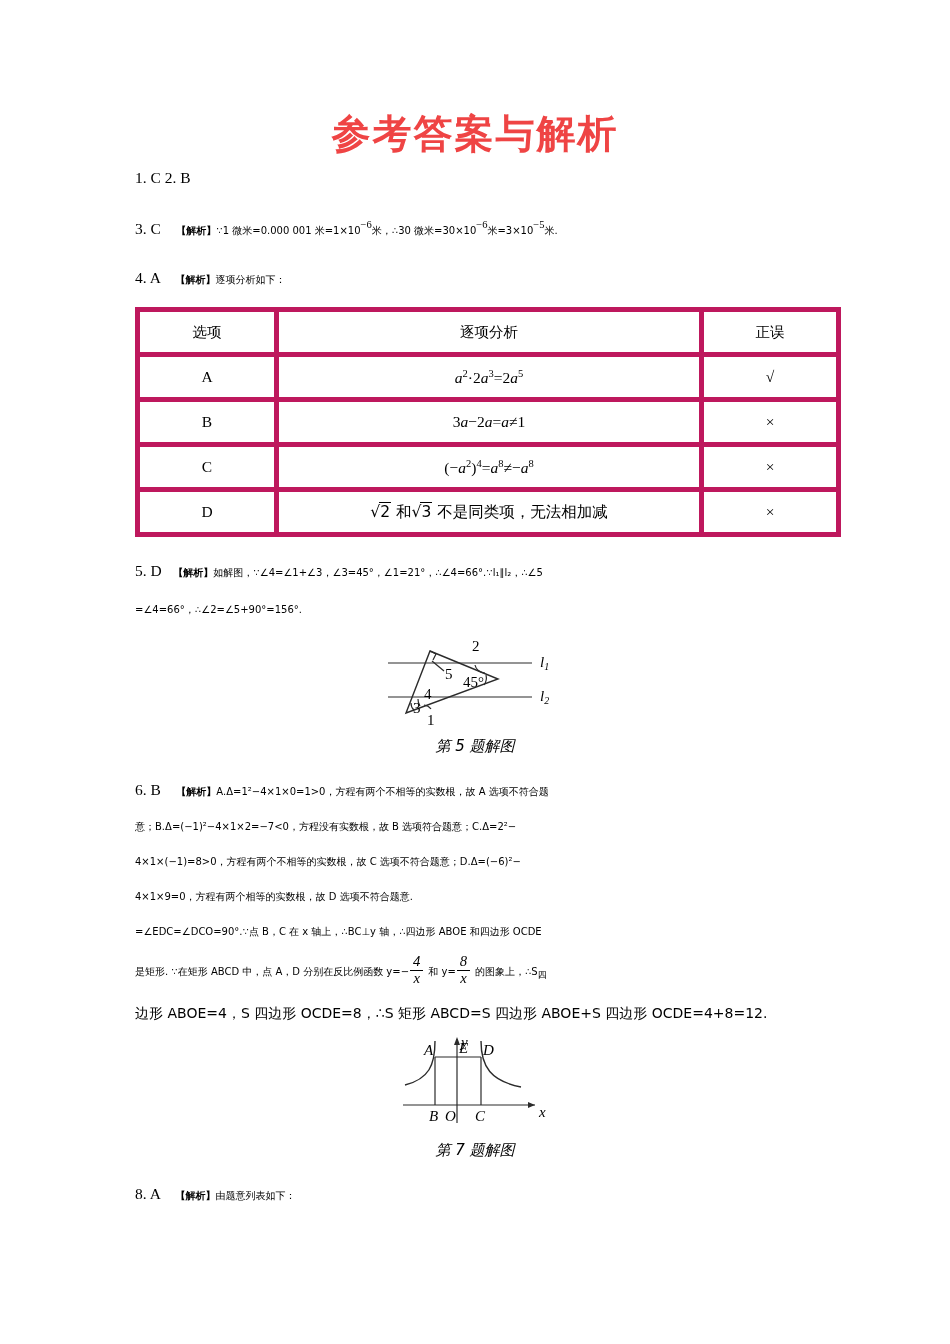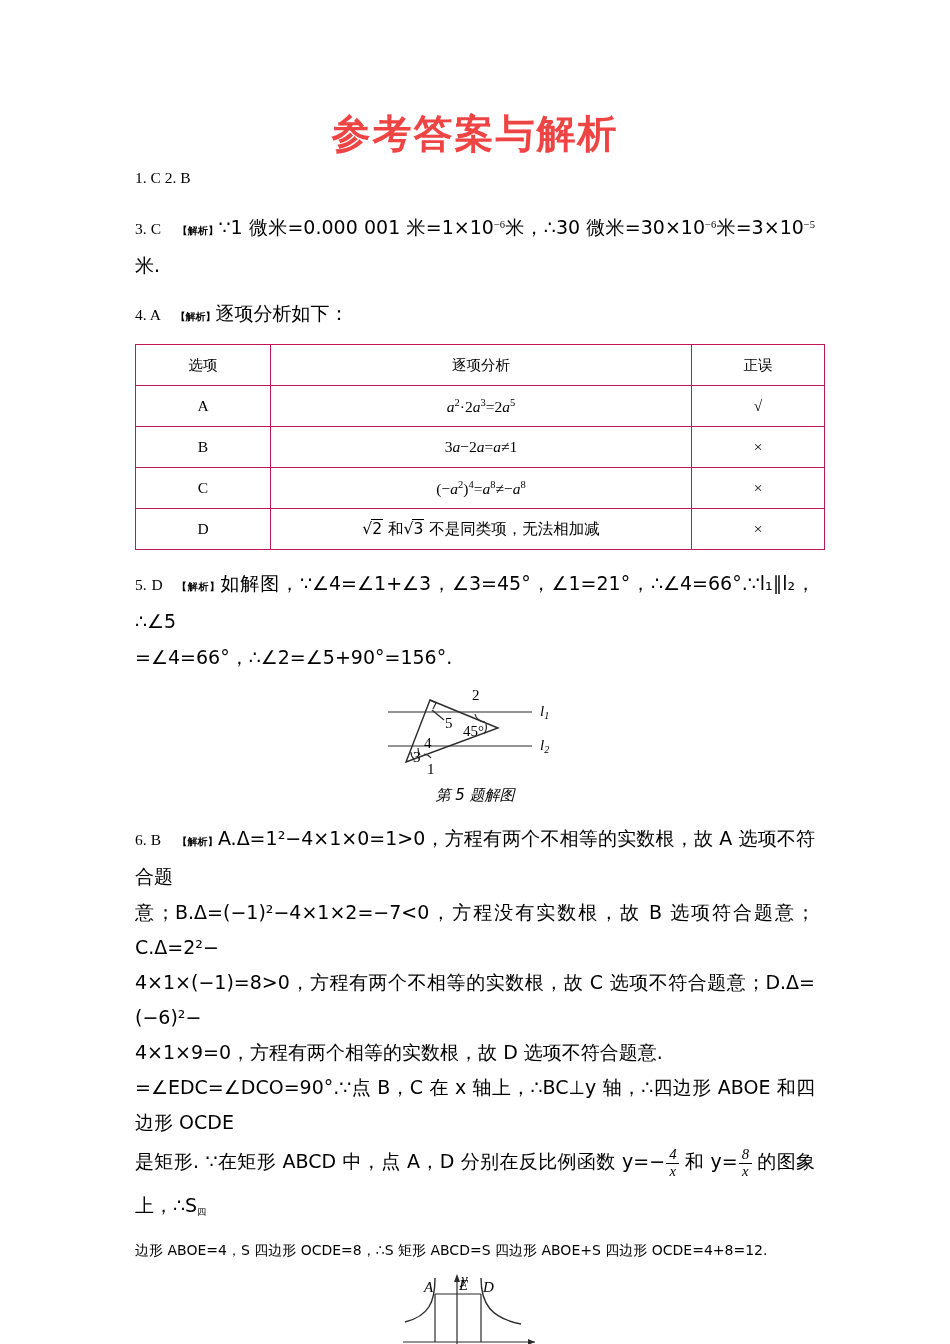--- a/index.html
+++ b/index.html
@@ -55,21 +55,21 @@
   .ans-label {
     white-space: nowrap;
   }
   .tag {
     font-family: "DejaVu Sans", "Liberation Sans", sans-serif;
     font-weight: bold;
     font-size: 10px;
   }
   .zh {
     font-family: "DejaVu Sans", "Liberation Sans", sans-serif;
-    font-size: 19px;
+    font-size: 10px;
   }
   .mi { font-style: italic; }
   sup, sub { font-size: 0.68em; }
   sup { vertical-align: super; }
 
   .sq { display: inline-block; }
   .sq > .rad { position: relative; }
   .radicand {
     border-top: 1px solid #000;
     padding: 0 1px 0 1px;
@@ -94,21 +94,21 @@
   }
 
   
   table.analysis {
     border-collapse: collapse;
     width: 680px;
     margin-top: 10px;
     table-layout: fixed;
   }
   table.analysis td {
-    border: 1px solid #be185d;
+    border: 5px solid #be185d;
     height: 38px;
     text-align: center;
     vertical-align: middle;
     font-size: 15.5px;
   }
   table.analysis .c1 { width: 132px; }
   table.analysis .c2 { width: 418px; }
   table.analysis .c3 { width: 130px; }
   table.analysis .hdr {
     font-family: "DejaVu Sans", "Liberation Sans", sans-serif;

